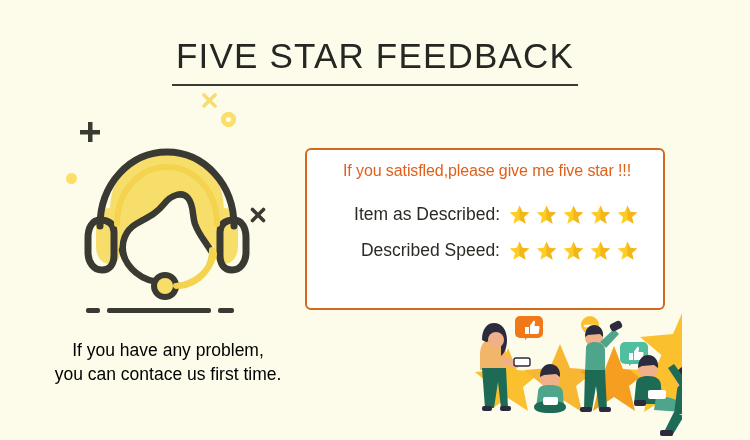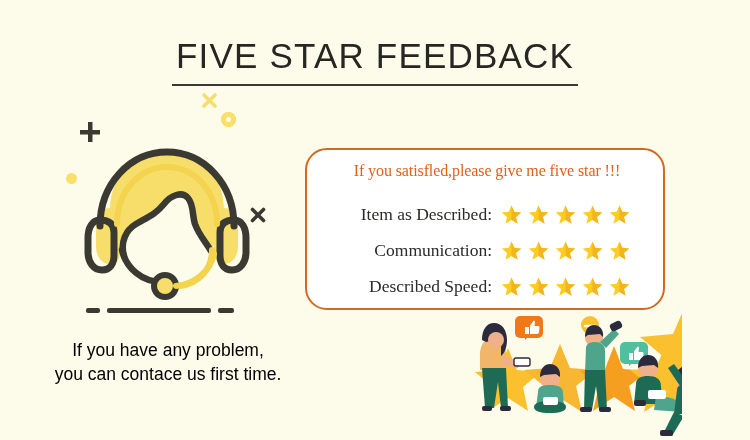--- a/index.html
+++ b/index.html
@@ -46,29 +46,28 @@
 
   
   .caption{
     position:absolute;left:8px;top:338px;width:320px;text-align:center;
     font-size:17.5px;line-height:24px;color:#000000;
   }
 
   
   .fbbox{
     position:absolute;left:305px;top:148px;width:360px;height:162px;
-    border:2.6px solid #D2691E;border-radius:22px;background:#FFFFFF;
+    border:2.6px solid #D2691E;border-radius:6px;background:#FFFFFF;
     box-sizing:border-box;
-    font-family:Liberation Serif, serif;
   }
   .fb-head{
     position:absolute;left:0;top:12px;width:360px;text-align:center;
     color:#E0601A;font-size:16px;letter-spacing:-0.1px;white-space:nowrap;
   }
-  .rows{position:absolute;left:4px;top:46px;width:360px;}
+  .rows{position:absolute;left:12px;top:46px;width:360px;}
   .row{display:flex;align-items:center;height:36px;}
   .row-label{
     width:190px;text-align:right;padding-right:9px;box-sizing:border-box;
     font-size:17.5px;color:#2B2B26;white-space:nowrap;
   }
   .row-stars{display:flex;gap:6px;align-items:center;}
   .star-sm{width:21px;height:21px;display:block;}
 
   
   .people{position:absolute;left:468px;top:296px;width:282px;height:144px;}
@@ -152,45 +151,20 @@
   <div class="caption">
     <div>If you have any problem,</div>
     <div>you can contace us first time.</div>
   </div>
 
   <div class="fbbox">
     <div class="fb-head">If you satisfled,please give me five star !!!</div>
     <div class="rows" id="rating-rows">
         <div class="row">
           <div class="row-label">Item as Described:</div>
-          <div class="row-stars">
-            <svg class="star-sm" viewBox="0 0 24 24">
-              <path d="M12 1.6 L15.2 8.9 L23.2 9.6 L17.1 14.9 L19 22.7 L12 18.4 L5 22.7 L6.9 14.9 L0.8 9.6 L8.8 8.9 Z" fill="#FFCC22"></path>
-              <path d="M12 1.6 L15.2 8.9 L23.2 9.6 L17.1 14.9 L19 22.7 L12 18.4 Z" fill="#E8A317" opacity="0.55"></path>
-            </svg>
-            <svg class="star-sm" viewBox="0 0 24 24">
-              <path d="M12 1.6 L15.2 8.9 L23.2 9.6 L17.1 14.9 L19 22.7 L12 18.4 L5 22.7 L6.9 14.9 L0.8 9.6 L8.8 8.9 Z" fill="#FFCC22"></path>
-              <path d="M12 1.6 L15.2 8.9 L23.2 9.6 L17.1 14.9 L19 22.7 L12 18.4 Z" fill="#E8A317" opacity="0.55"></path>
-            </svg>
-            <svg class="star-sm" viewBox="0 0 24 24">
-              <path d="M12 1.6 L15.2 8.9 L23.2 9.6 L17.1 14.9 L19 22.7 L12 18.4 L5 22.7 L6.9 14.9 L0.8 9.6 L8.8 8.9 Z" fill="#FFCC22"></path>
-              <path d="M12 1.6 L15.2 8.9 L23.2 9.6 L17.1 14.9 L19 22.7 L12 18.4 Z" fill="#E8A317" opacity="0.55"></path>
-            </svg>
-            <svg class="star-sm" viewBox="0 0 24 24">
-              <path d="M12 1.6 L15.2 8.9 L23.2 9.6 L17.1 14.9 L19 22.7 L12 18.4 L5 22.7 L6.9 14.9 L0.8 9.6 L8.8 8.9 Z" fill="#FFCC22"></path>
-              <path d="M12 1.6 L15.2 8.9 L23.2 9.6 L17.1 14.9 L19 22.7 L12 18.4 Z" fill="#E8A317" opacity="0.55"></path>
-            </svg>
-            <svg class="star-sm" viewBox="0 0 24 24">
-              <path d="M12 1.6 L15.2 8.9 L23.2 9.6 L17.1 14.9 L19 22.7 L12 18.4 L5 22.7 L6.9 14.9 L0.8 9.6 L8.8 8.9 Z" fill="#FFCC22"></path>
-              <path d="M12 1.6 L15.2 8.9 L23.2 9.6 L17.1 14.9 L19 22.7 L12 18.4 Z" fill="#E8A317" opacity="0.55"></path>
-            </svg>
-          </div>
-        </div>
-        <div class="row">
-          <div class="row-label">Communication:</div>
           <div class="row-stars">
             <svg class="star-sm" viewBox="0 0 24 24">
               <path d="M12 1.6 L15.2 8.9 L23.2 9.6 L17.1 14.9 L19 22.7 L12 18.4 L5 22.7 L6.9 14.9 L0.8 9.6 L8.8 8.9 Z" fill="#FFCC22"></path>
               <path d="M12 1.6 L15.2 8.9 L23.2 9.6 L17.1 14.9 L19 22.7 L12 18.4 Z" fill="#E8A317" opacity="0.55"></path>
             </svg>
             <svg class="star-sm" viewBox="0 0 24 24">
               <path d="M12 1.6 L15.2 8.9 L23.2 9.6 L17.1 14.9 L19 22.7 L12 18.4 L5 22.7 L6.9 14.9 L0.8 9.6 L8.8 8.9 Z" fill="#FFCC22"></path>
               <path d="M12 1.6 L15.2 8.9 L23.2 9.6 L17.1 14.9 L19 22.7 L12 18.4 Z" fill="#E8A317" opacity="0.55"></path>
             </svg>
             <svg class="star-sm" viewBox="0 0 24 24">

